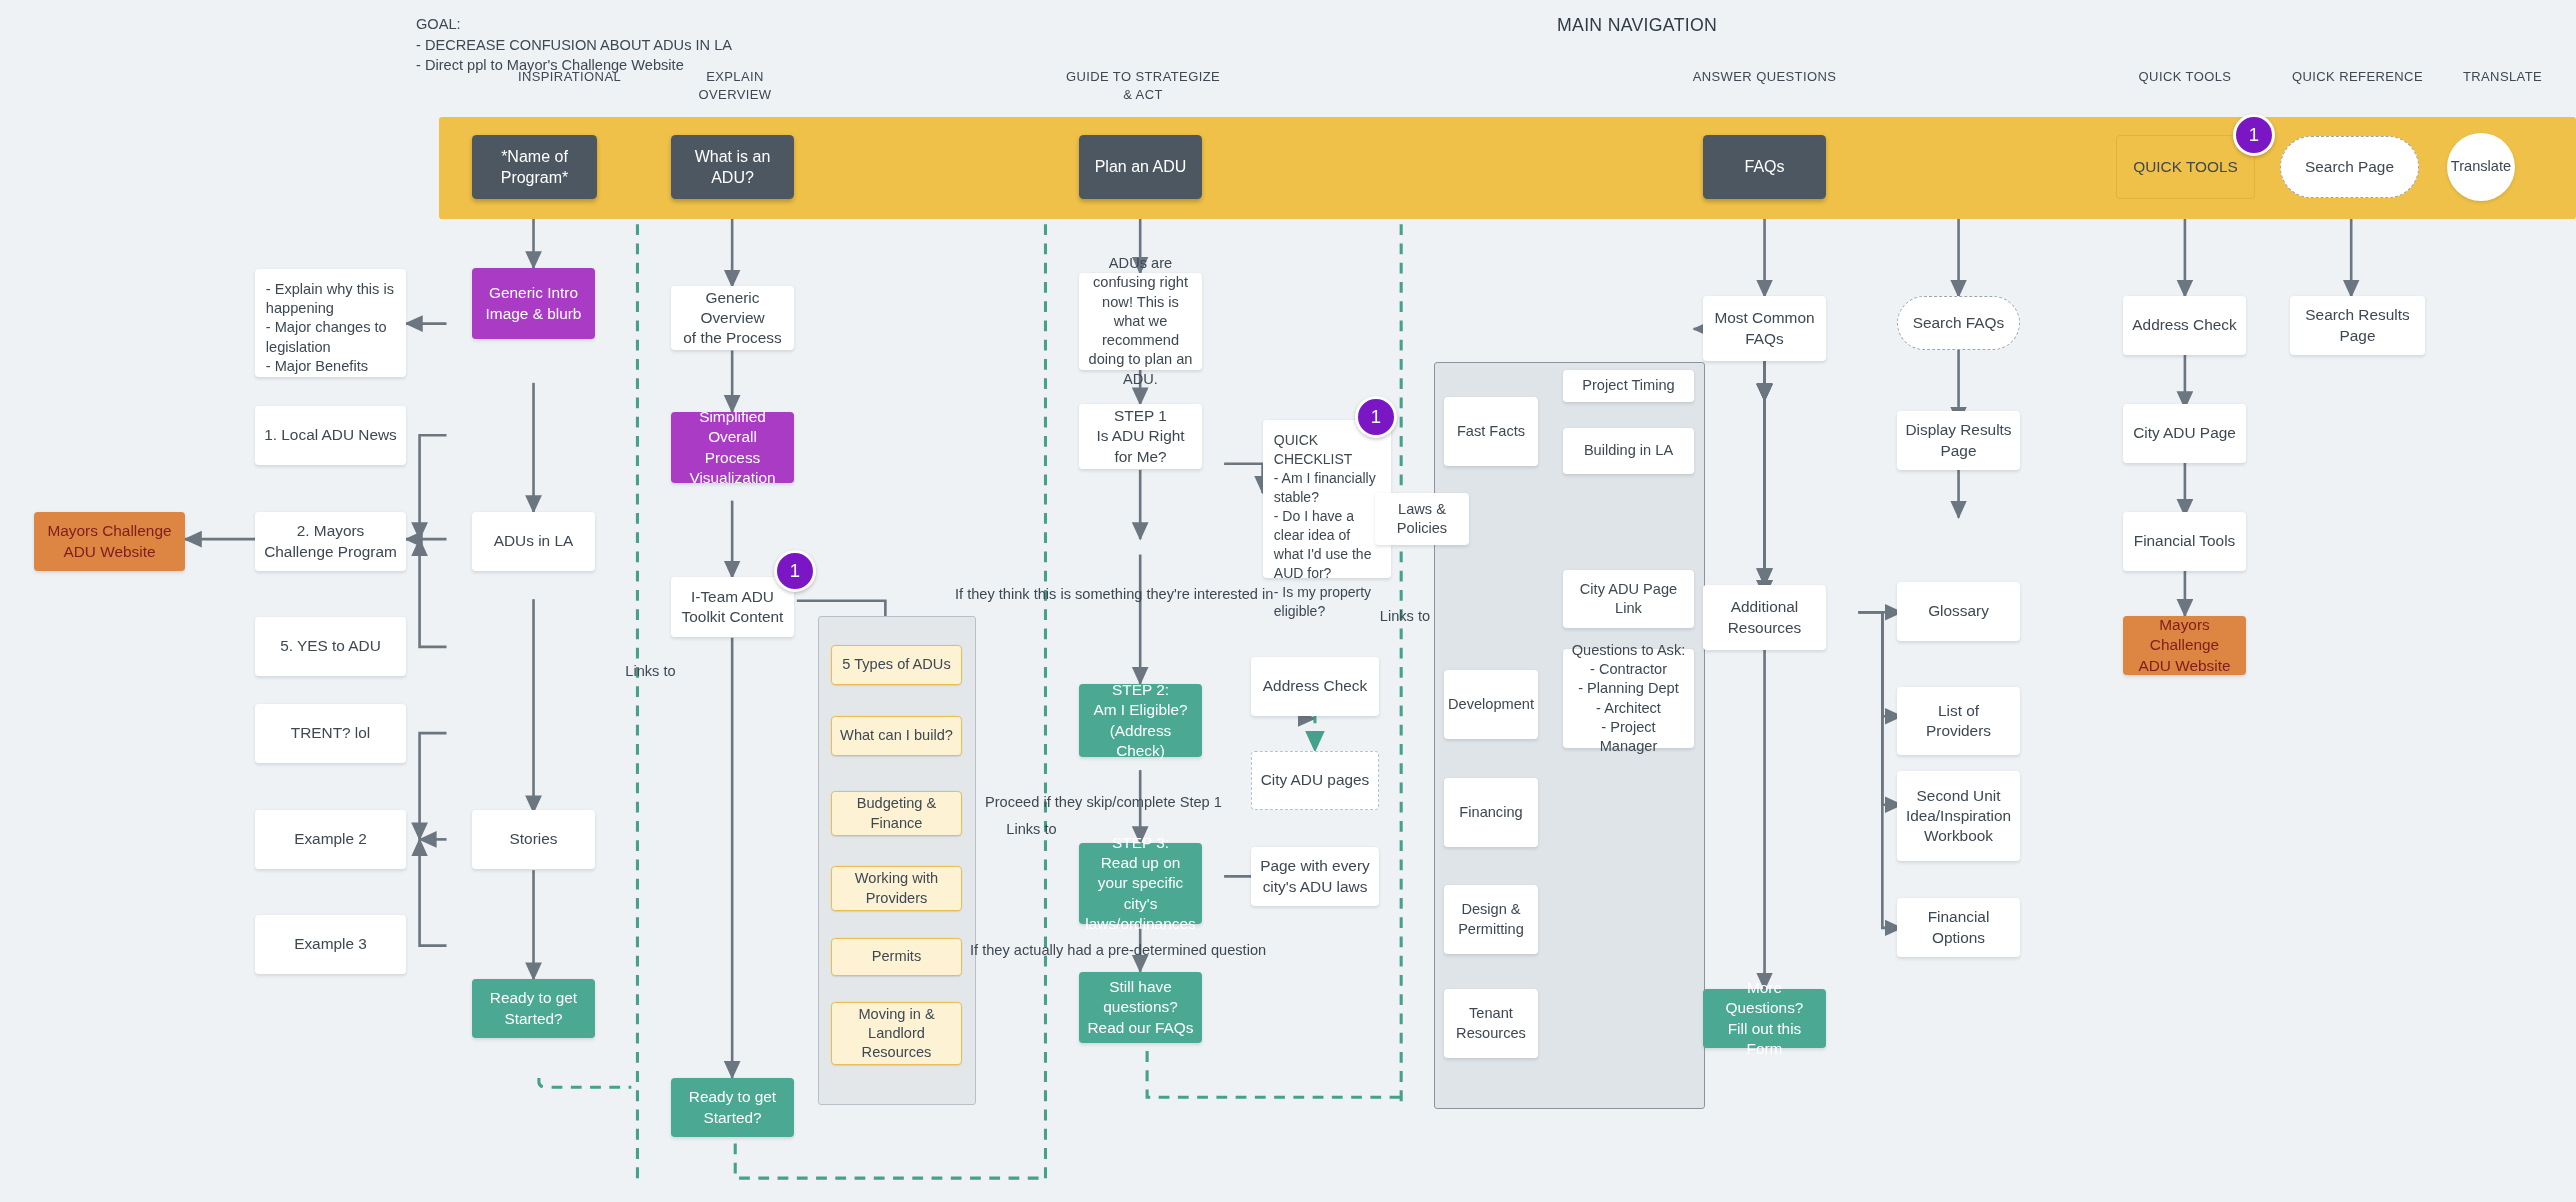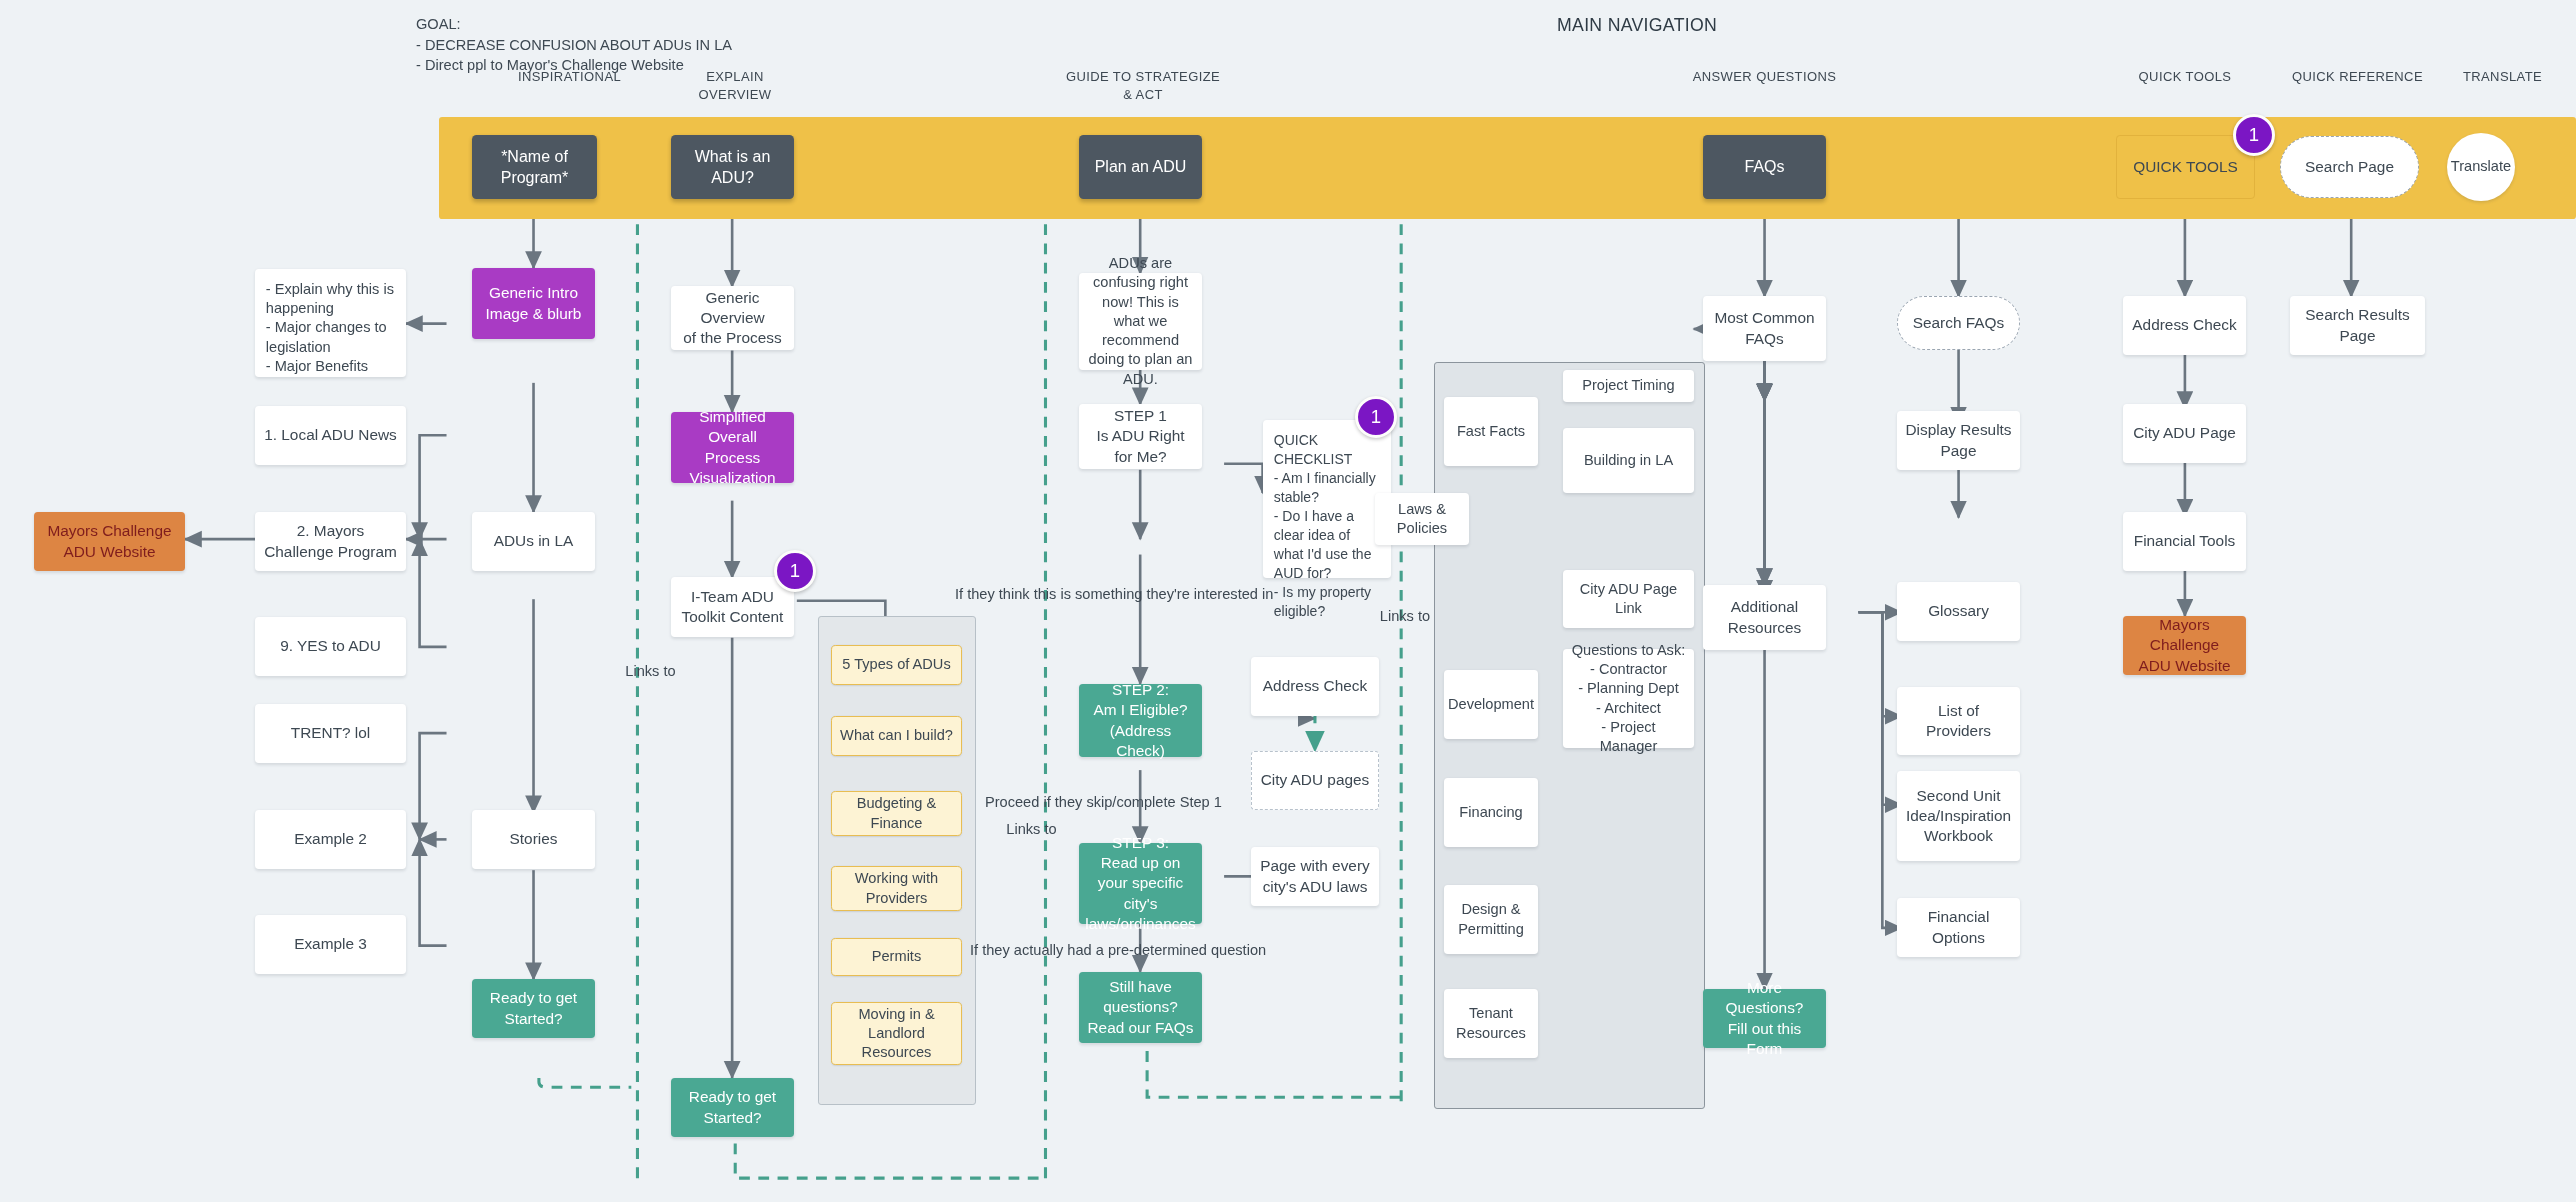--- a/index.html
+++ b/index.html
@@ -222,21 +222,21 @@
 
   <div class="node left" style="left:255px; top:269px; width:151px; height:108px; white-space:pre-line; font-size:14.6px;">- Explain why this is happening
 - Major changes to legislation
 - Major Benefits</div>
 
   <div class="node purple" style="left:472px; top:268px; width:123px; height:71px; white-space:pre-line;">Generic Intro
 Image &amp; blurb</div>
 
   <div class="node" style="left:255px; top:406px; width:151px; height:59px;">1. Local ADU News</div>
   <div class="node" style="left:255px; top:512px; width:151px; height:59px;">2. Mayors Challenge Program</div>
-  <div class="node" style="left:255px; top:617px; width:151px; height:59px;">9. YES to ADU</div>
+  <div class="node" style="left:255px; top:617px; width:151px; height:59px;">5. YES to ADU</div>
 
   <div class="node orange" style="left:34px; top:512px; width:151px; height:59px;">Mayors Challenge ADU Website</div>
 
   <div class="node" style="left:472px; top:512px; width:123px; height:59px;">ADUs in LA</div>
 
   <div class="node" style="left:255px; top:704px; width:151px; height:59px;">TRENT? lol</div>
   <div class="node" style="left:255px; top:810px; width:151px; height:59px;">Example 2</div>
   <div class="node" style="left:255px; top:915px; width:151px; height:59px;">Example 3</div>
 
   <div class="node" style="left:472px; top:810px; width:123px; height:59px;">Stories</div>
@@ -311,21 +311,21 @@
   <div class="node" style="left:1375px; top:493px; width:94px; height:52px; font-size:14.6px; white-space:pre-line;">Laws &amp;
 Policies</div>
   <div class="node" style="left:1444px; top:670px; width:94px; height:69px; font-size:14.6px; white-space:pre-line;">Development</div>
   <div class="node" style="left:1444px; top:778px; width:94px; height:69px; font-size:14.6px; white-space:pre-line;">Financing</div>
   <div class="node" style="left:1444px; top:885px; width:94px; height:69px; font-size:14.6px; white-space:pre-line;">Design &amp;
 Permitting</div>
   <div class="node" style="left:1444px; top:989px; width:94px; height:69px; font-size:14.6px; white-space:pre-line;">Tenant
 Resources</div>
 
   <div class="node" style="left:1563px; top:370px; width:131px; height:32px; font-size:14.6px;">Project Timing</div>
-  <div class="node" style="left:1563px; top:428px; width:131px; height:65px; font-size:14.6px;">Building in LA</div>
+  <div class="node" style="left:1563px; top:428px; width:131px; height:46px; font-size:14.6px;">Building in LA</div>
   <div class="node" style="left:1563px; top:570px; width:131px; height:58px; font-size:14.6px; white-space:pre-line;">City ADU Page
 Link</div>
   <div class="node" style="left:1563px; top:649px; width:131px; height:99px; font-size:14.6px; white-space:pre-line;">Questions to Ask:
 - Contractor
 - Planning Dept
 - Architect
 - Project Manager</div>
 
   <div class="node" style="left:1703px; top:296px; width:123px; height:65px; white-space:pre-line;">Most Common
 FAQs</div>

